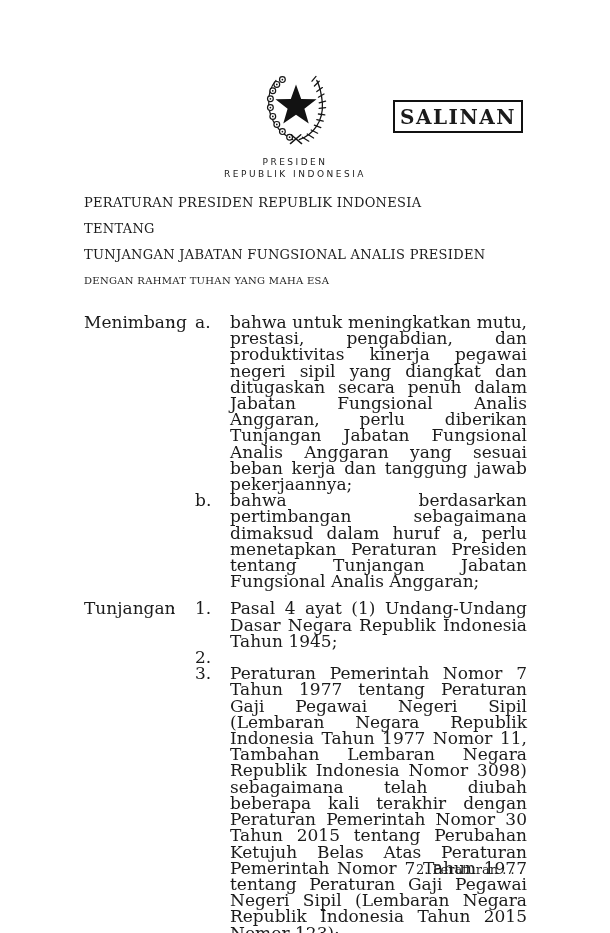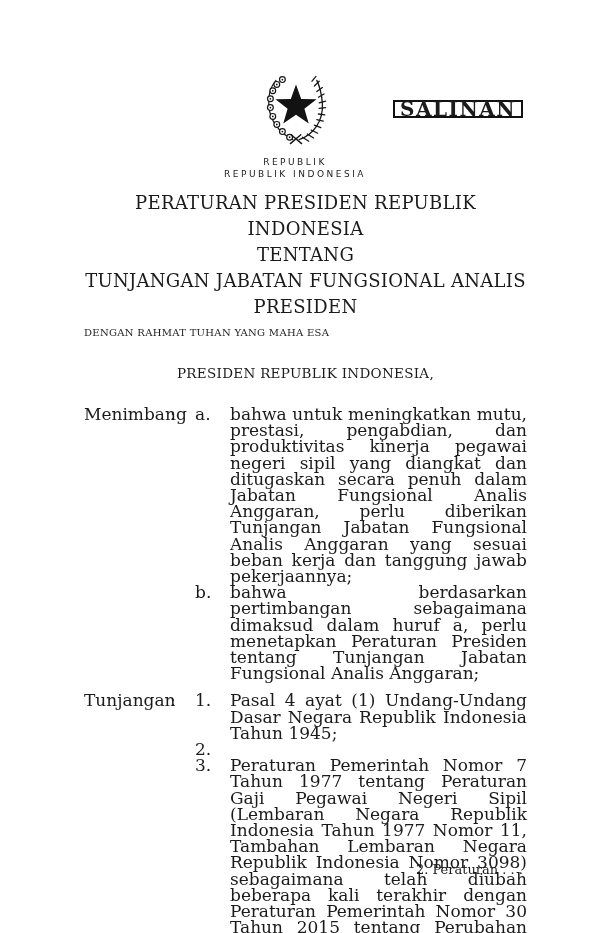--- a/index.html
+++ b/index.html
@@ -9,38 +9,38 @@
     width:610px; height:933px;
     margin:0 auto;
     background:#ffffff;
     color:#1b1b1b;
     font-family:"DejaVu Serif", serif;
     overflow:hidden;
   }
   .emblem { position:absolute; top:70px; left:256px; width:80px; height:80px; }
   .stamp {
     position:absolute; top:100px; left:393px;
-    width:130px; height:18px;
+    width:130px; height:33px;
     border:2.5px solid #111;
     display:flex; align-items:center; justify-content:center;
     font-weight:bold; font-size:20px; letter-spacing:1.5px;
     font-family:"DejaVu Serif", serif;
   }
   .letterhead {
     position:absolute; top:156px; left:0; right:20px;
     text-align:center;
     font-family:"DejaVu Sans", sans-serif;
     font-size:9px; letter-spacing:2.5px; line-height:12px;
     color:#222;
   }
   .content {
     position:absolute; top:190px; left:84px; width:443px;
   }
   .title-line {
-    text-align:center; font-size:18px; line-height:26px; letter-spacing:0.3px;
+    text-align:left; font-size:13px; line-height:26px; letter-spacing:0.3px;
   }
   .title-nomor { word-spacing:7px; }
   .invocation {
     font-size:10px; line-height:26px; margin-top:0; letter-spacing:0.3px;
   }
   .issuer {
     text-align:center; font-size:13.5px; line-height:26px; margin-top:14px; letter-spacing:0.3px;
   }
   .clauses { margin-top:20px; font-size:17px; }
   .clause-section { margin-top:11px; }
@@ -116,32 +116,31 @@
         <line x1="56" y1="81" x2="43" y2="92"></line>
       </g>
     </svg>
   </div>
 
   <div class="stamp">
     <span>SALINAN</span>
   </div>
 
   <div class="letterhead">
-    <div>REPUBLIK</div>
+    <div>PRESIDEN</div>
     <div>REPUBLIK INDONESIA</div>
   </div>
 
   <div class="content">
 
     <div class="title-line">PERATURAN PRESIDEN REPUBLIK INDONESIA</div>
     <div class="title-line">TENTANG</div>
     <div class="title-line">TUNJANGAN JABATAN FUNGSIONAL ANALIS PRESIDEN</div>
 
     <div class="invocation">DENGAN RAHMAT TUHAN YANG MAHA ESA</div>
-    <div class="issuer">PRESIDEN REPUBLIK INDONESIA,</div>
 
     <div class="clauses">
 
       <div class="clause-section">
         <div class="row">
           <div class="cell-label">Menimbang</div>
           <div class="cell-colon">:</div>
           <div class="cell-marker">a.</div>
           <div class="cell-text">bahwa untuk meningkatkan mutu, prestasi, pengabdian, dan produktivitas kinerja pegawai negeri sipil yang diangkat dan ditugaskan secara penuh dalam Jabatan Fungsional Analis Anggaran, perlu diberikan Tunjangan Jabatan Fungsional Analis Anggaran yang sesuai beban kerja dan tanggung jawab pekerjaannya;</div>
         </div>

